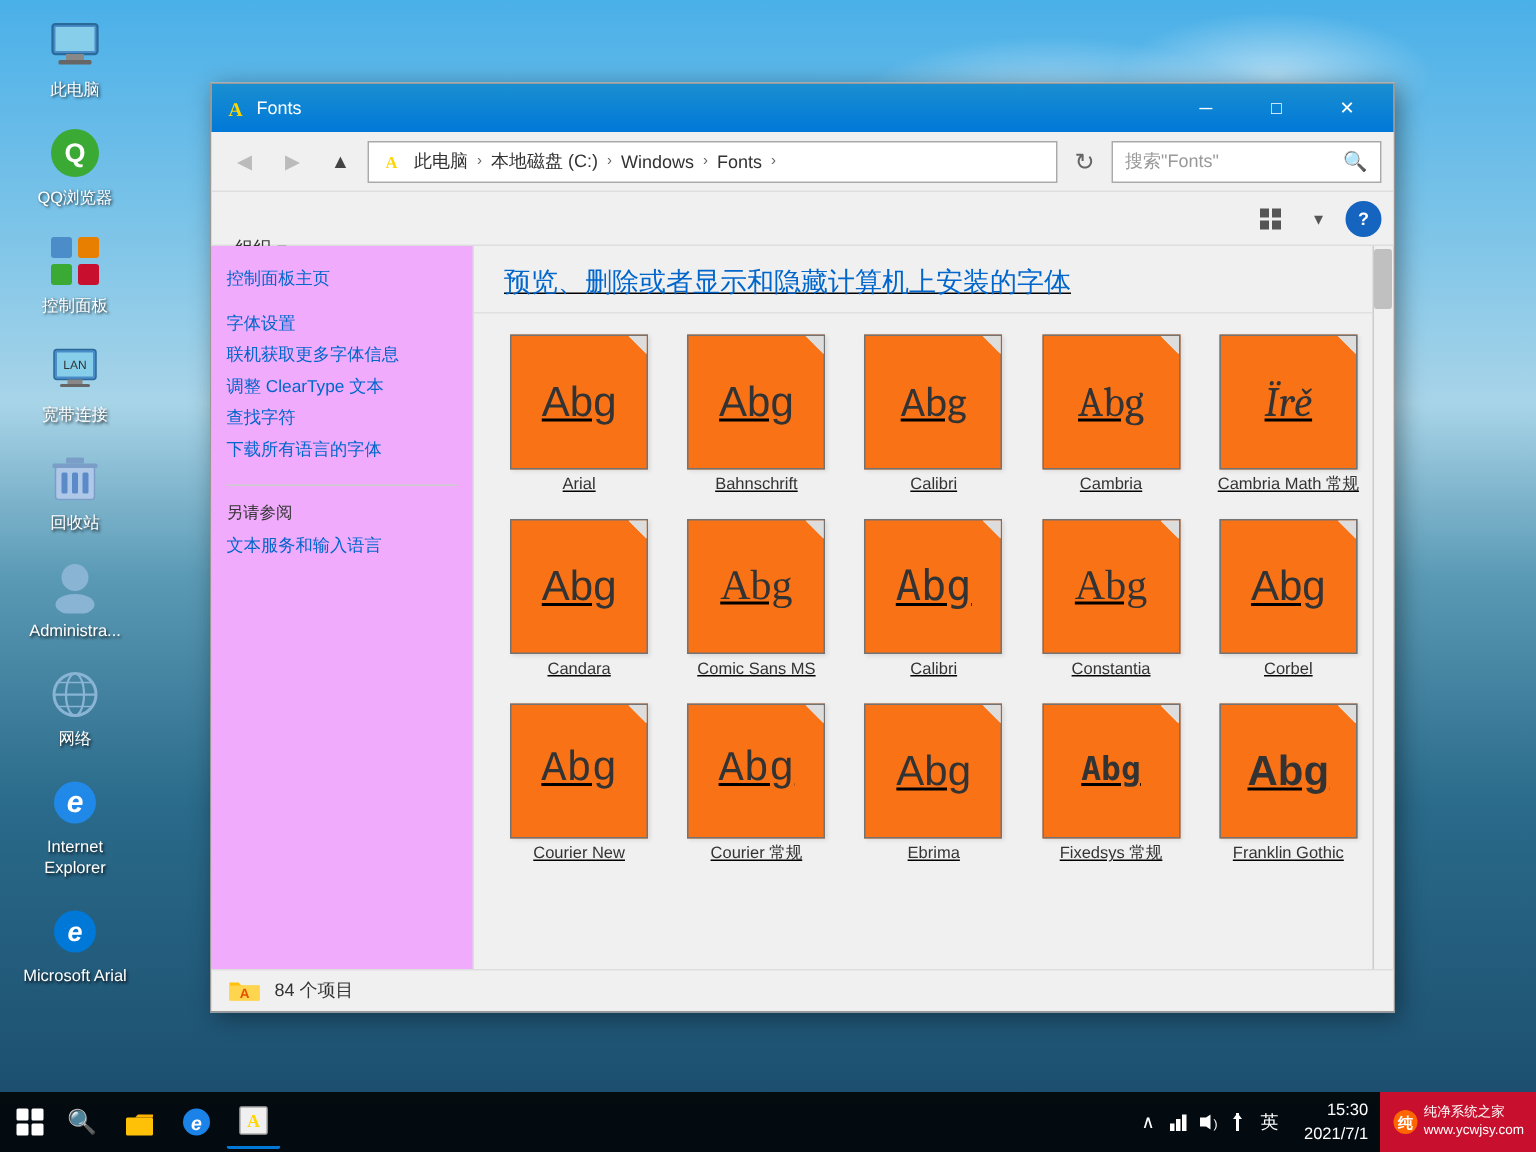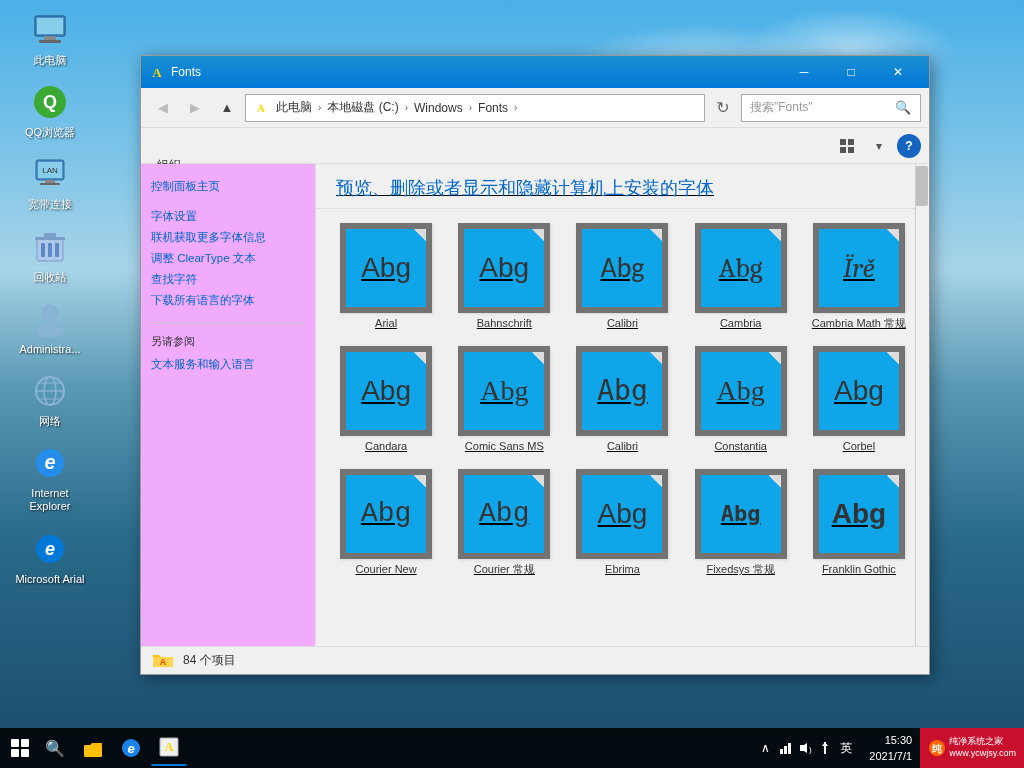--- a/index.html
+++ b/index.html
@@ -364,22 +364,22 @@
       flex-direction: column;
       align-items: center;
       cursor: pointer;
       padding: 4px;
       border-radius: 2px;
     }
 
     .font-card {
       width: 92px;
       height: 90px;
-      background: #0ea5e9;
-      border: 6px solid #737373;
+      background: #f97316;
+      border: 1px solid #737373;
       display: flex;
       align-items: center;
       justify-content: center;
       position: relative;
       margin-bottom: 4px;
       box-shadow: 1px 1px 3px rgba(0,0,0,0.1);
     }
 
     
     .font-card::after {
@@ -569,20 +569,31 @@
     <div class="desktop-icon">
       <div class="icon-img">
         <svg width="36" height="36" viewBox="0 0 36 36">
           <circle cx="18" cy="18" r="16" fill="#3aaa35"></circle>
           <text x="18" y="24" font-size="18" text-anchor="middle" fill="white" font-weight="bold">Q</text>
         </svg>
       </div>
       <span class="icon-label">QQ浏览器</span>
     </div>
 
+    <div class="desktop-icon">
+      <div class="icon-img">
+        <svg width="36" height="36" viewBox="0 0 36 36">
+          <rect x="2" y="2" width="14" height="14" rx="2" fill="#4a8dc8"></rect>
+          <rect x="20" y="2" width="14" height="14" rx="2" fill="#e87f00"></rect>
+          <rect x="2" y="20" width="14" height="14" rx="2" fill="#3aaa35"></rect>
+          <rect x="20" y="20" width="14" height="14" rx="2" fill="#c8102e"></rect>
+        </svg>
+      </div>
+      <span class="icon-label">控制面板</span>
+    </div>
 
     <div class="desktop-icon">
       <div class="icon-img">
         <svg width="36" height="36" viewBox="0 0 36 36">
           <rect x="4" y="4" width="28" height="20" rx="2" fill="#4a8dc8" stroke="#2a6a9a"></rect>
           <rect x="6" y="6" width="24" height="16" fill="#87ceeb"></rect>
           <text x="18" y="17" font-size="8" text-anchor="middle" fill="#333">LAN</text>
           <rect x="13" y="24" width="10" height="3" fill="#888"></rect>
           <rect x="8" y="27" width="20" height="2" rx="1" fill="#666"></rect>
         </svg>

